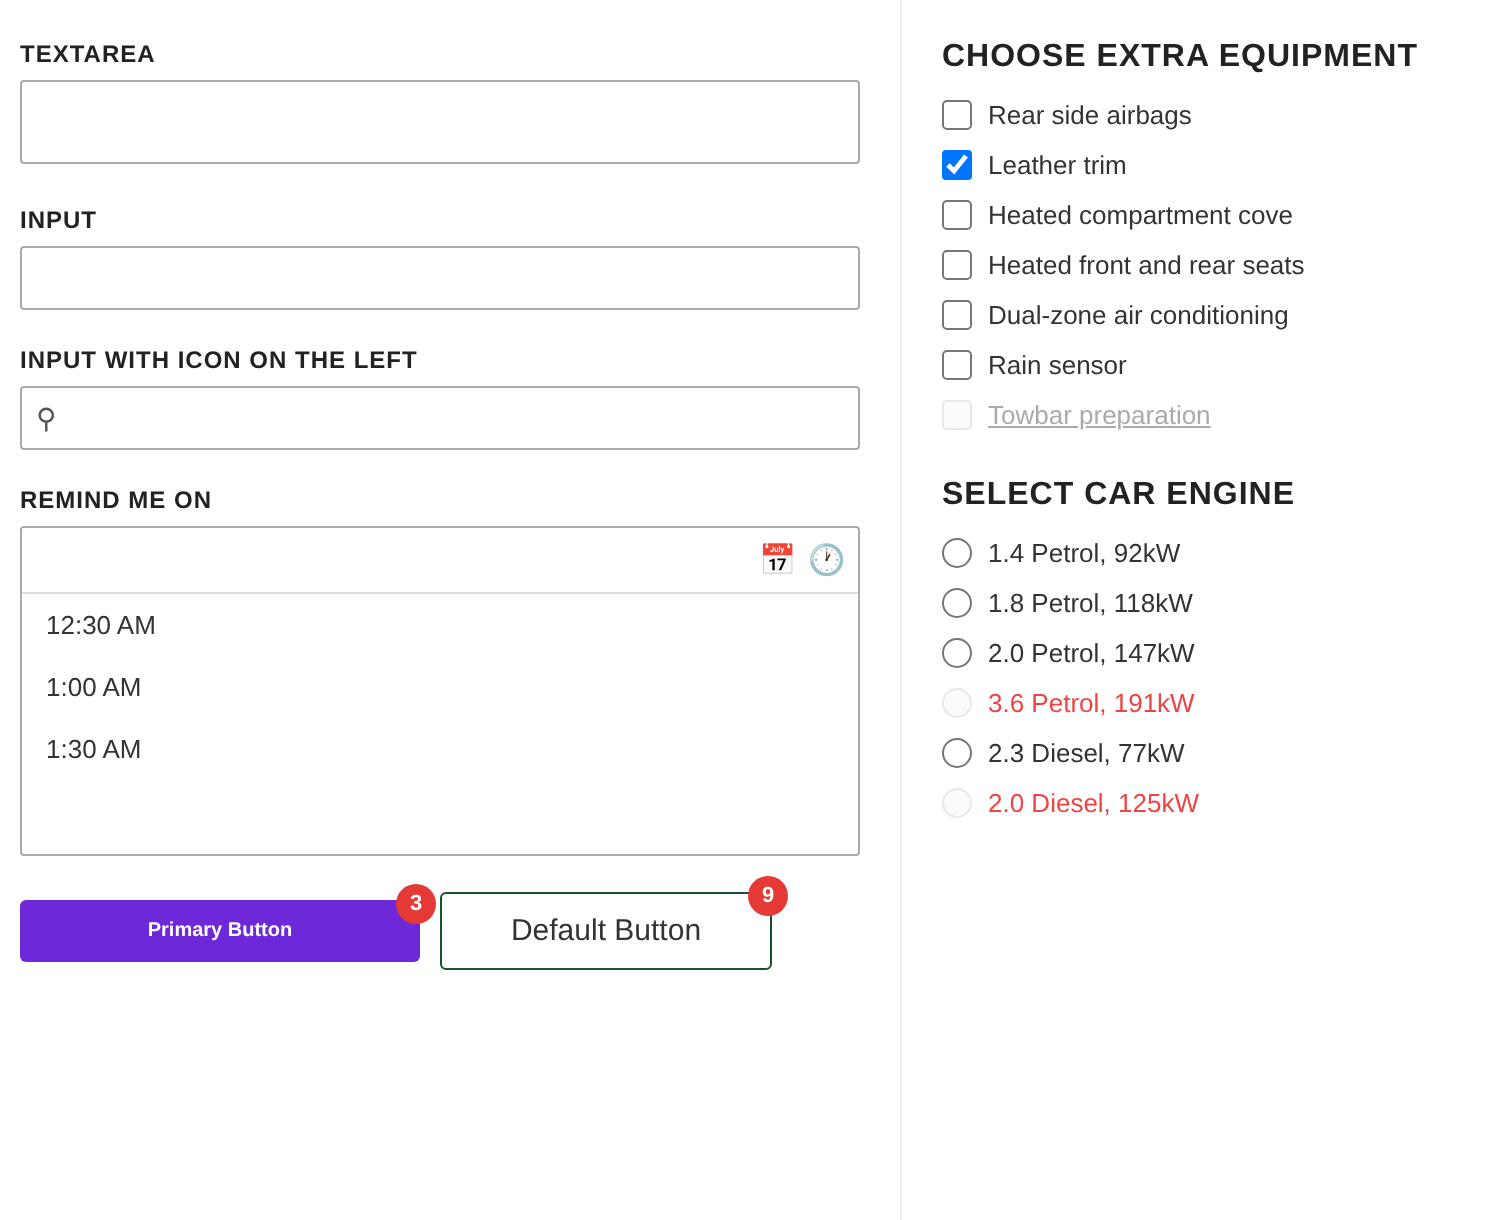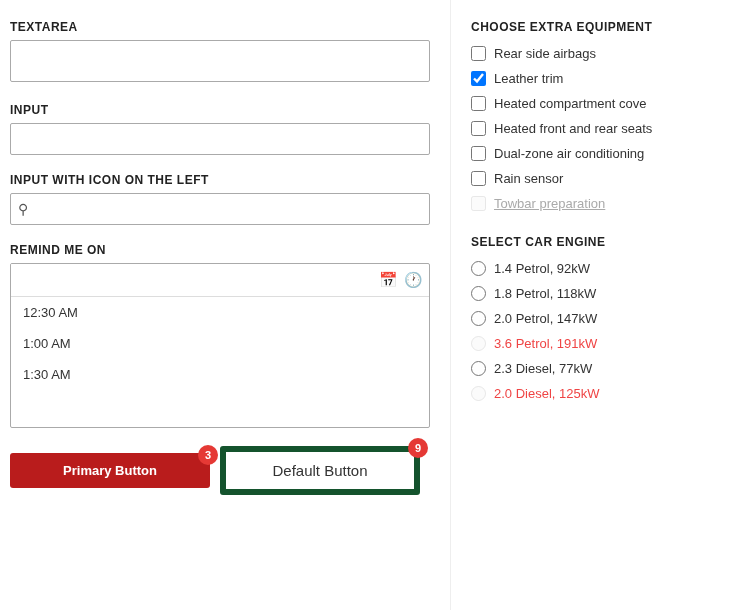--- a/index.html
+++ b/index.html
@@ -148,26 +148,26 @@
       gap: 10px;
       margin-top: 16px;
       align-items: center;
     }
 
     .btn-primary-wrapper {
       position: relative;
     }
 
     .btn-primary {
-      background: #b91c1c;
+      background: #6d28d9;
       color: #fff;
       border: none;
       border-radius: 3px;
       padding: 10px 30px;
-      font-size: 13px;
+      font-size: 10px;
       font-weight: bold;
       cursor: pointer;
       width: 200px;
     }
 
     .badge {
       position: absolute;
       top: -8px;
       right: -8px;
       background: #e53935;
@@ -182,37 +182,37 @@
       font-weight: bold;
     }
 
     .btn-default-wrapper {
       position: relative;
     }
 
     .btn-default {
       background: #fff;
       color: #333;
-      border: 6px solid #14532d;
+      border: 1px solid #14532d;
       border-radius: 3px;
       padding: 10px 30px;
       font-size: 15px;
       cursor: pointer;
-      width: 200px;
+      width: 166px;
     }
 
     
     .right-panel {
       flex: 1;
       padding: 20px 10px 20px 20px;
       border-left: 1px solid #eee;
     }
 
     .right-section-title {
-      font-size: 12px;
+      font-size: 16px;
       font-weight: bold;
       letter-spacing: 0.5px;
       margin-bottom: 12px;
       color: #222;
     }
 
     .checkbox-list {
       margin-bottom: 24px;
     }
 

